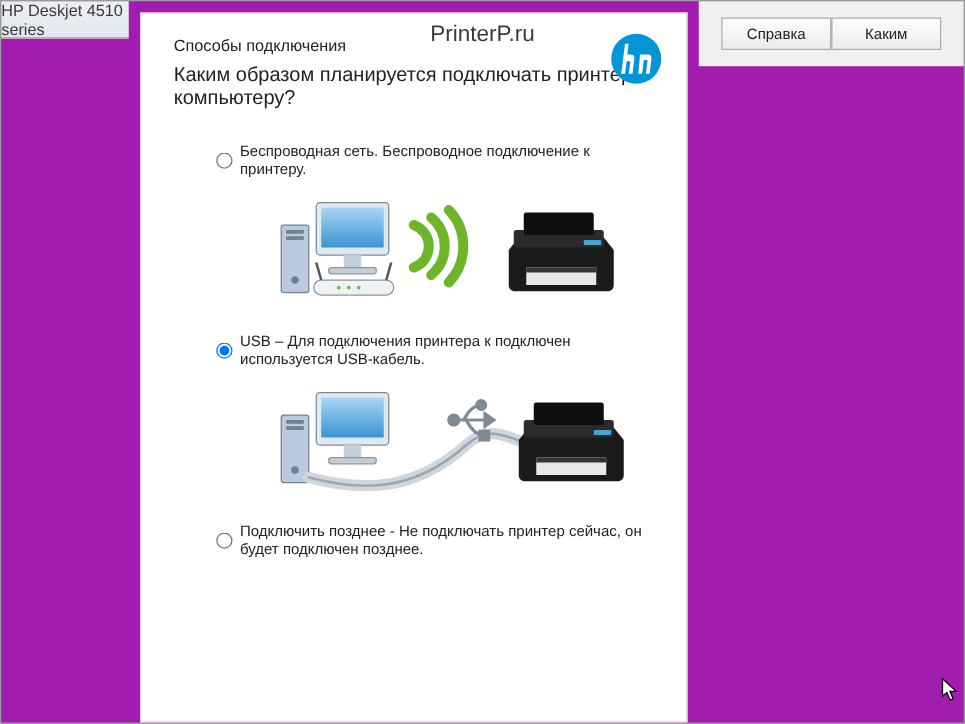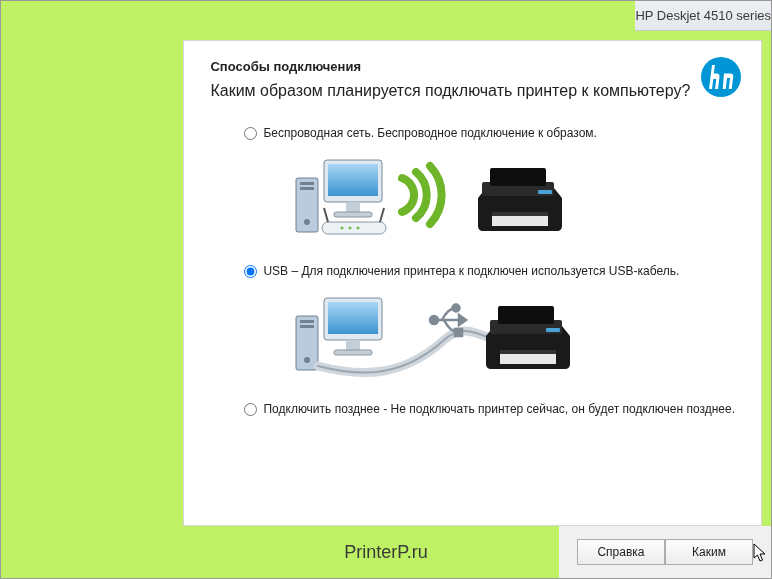--- a/index.html
+++ b/index.html
@@ -6,25 +6,24 @@
   body {
     font-family: "Segoe UI", Tahoma, Arial, sans-serif;
     background: #fff;
     width: 772px;
     height: 579px;
     overflow: hidden;
   }
   .window {
     width: 772px;
     height: 579px;
-    background: #bef264;
+    background: #a21caf;
     border: 1px solid #999;
     display: flex;
-    flex-direction: column;
-    align-items: flex-end;
+    flex-direction: row;
   }
   .titlebar {
     height: 30px;
     background: linear-gradient(#eceff3, #e4e8ec);
     border-bottom: 1px solid #c8c8c8;
     display: flex;
     align-items: center;
     justify-content: center;
     font-size: 13px;
     color: #3a3a3a;
@@ -32,21 +31,21 @@
   .content {
     flex: 1;
     background: #fff;
     margin: 9px 9px 0 9px;
     border: 1px solid #d6d6d6;
     padding: 18px 26px 14px 26px;
     position: relative;
   }
   .heading {
     font-size: 13px;
-    font-weight: bold;
+    font-weight: normal;
     color: #222;
     margin-bottom: 8px;
   }
   .subheading {
     font-size: 16px;
     color: #222;
     margin-bottom: 26px;
   }
   .hp-logo {
     position: absolute;
@@ -129,21 +128,21 @@
         </g>
       </svg>
     </div>
 
     <div class="heading">Способы подключения</div>
     <div class="subheading">Каким образом планируется подключать принтер к компьютеру?</div>
 
     <div class="option">
       <label class="option-row">
         <input type="radio" name="conn" style="">
-        <span>Беспроводная сеть. Беспроводное подключение к образом.</span>
+        <span>Беспроводная сеть. Беспроводное подключение к принтеру.</span>
       </label>
       <div class="illus">
         <svg width="300" height="92" viewBox="0 0 300 92">
 
           <rect x="2" y="28" width="22" height="54" rx="2" fill="#b9cbdc" stroke="#6f8291"></rect>
           <rect x="6" y="32" width="14" height="3" fill="#6f8291"></rect>
           <rect x="6" y="37" width="14" height="3" fill="#6f8291"></rect>
           <circle cx="13" cy="72" r="3" fill="#6f8291"></circle>
 
           <rect x="30" y="10" width="58" height="42" rx="3" fill="#dfe9f2" stroke="#7c8b98"></rect>

